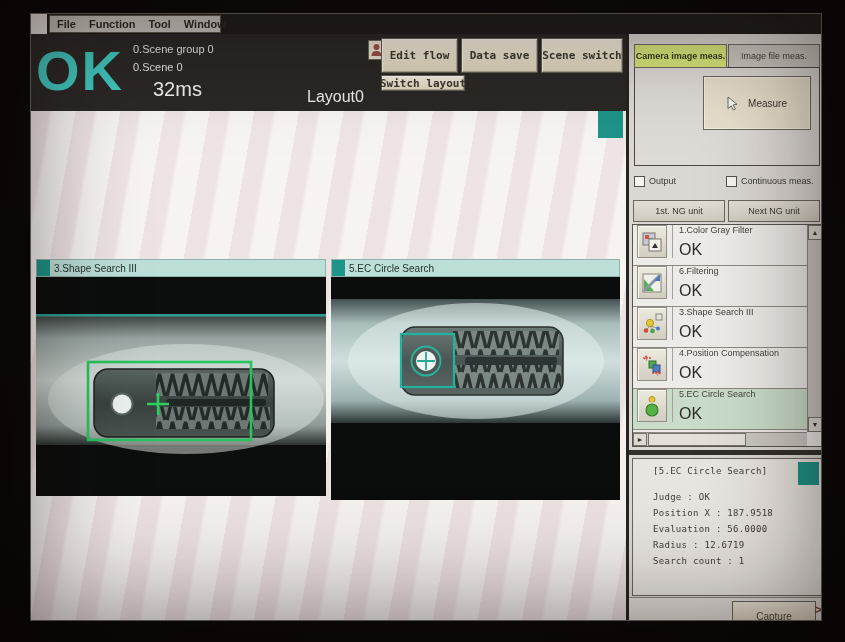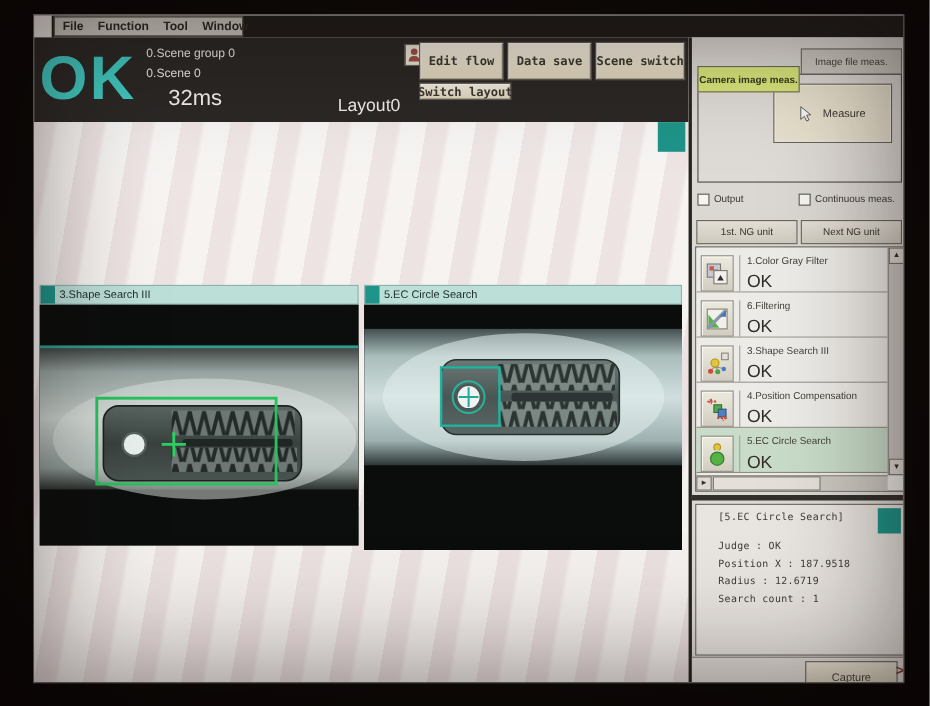--- a/index.html
+++ b/index.html
@@ -73,21 +73,21 @@
   
   .right-panel {
     position:absolute; left:595px; top:20px; width:197px; height:588px;
     background:#dbd7d2; border-left:3px solid #262421;
   }
   .tab {
     position:absolute; top:10px; height:24px; font-size:9px;
     display:flex; align-items:center; justify-content:center;
     border:1px solid #6e6a60; cursor:pointer; white-space:nowrap;
   }
-  .tab-active   { left:5px;  width:93px; background:#d8e67b; color:#3a3a1e; font-weight:bold; z-index:2;margin-top:16px; }
+  .tab-active   { left:5px;  width:93px; background:#d8e67b; color:#3a3a1e; font-weight:bold; z-index:2; }
   .tab-inactive { left:99px; width:92px; background:#ccc8c1; color:#44413a; }
   .measure-panel {
     position:absolute; left:5px; top:33px; width:186px; height:99px;
     background:#dedad5; border:1px solid #4c4943;
   }
   .measure-btn {
     position:absolute; left:68px; top:8px; width:108px; height:54px;
     background:#e7e0cd; border:1px solid #6a665c;
     box-shadow:inset 0 0 0 1px #f4efe2;
     display:flex; align-items:center; justify-content:center; gap:10px;
@@ -105,21 +105,21 @@
   }
   .btn-first-ng { left:4px; }
   .btn-next-ng  { left:99px; }
   
   .flow-list {
     position:absolute; left:3px; top:190px; width:191px; height:223px;
     background:#edebe7; border:1px solid #57544d;
   }
   .flow-rows { position:absolute; left:0; top:0; right:15px; bottom:14px; overflow:hidden; }
   .flow-row {
-    height:41px; border-bottom:1px solid #8d8981; display:flex; align-items:flex-end; cursor:pointer;
+    height:41px; border-bottom:1px solid #8d8981; display:flex; align-items:flex-start; cursor:pointer;
     background:#edebe7;
   }
   .flow-row.selected { background:#c9dcc9; }
   .unit-icon {
     width:30px; height:33px; margin:0 5px 0 4px; flex:0 0 30px;
     background:linear-gradient(#eceade,#d2cdc1); border:1px solid #928e85;
     box-shadow:inset 1px 1px 0 #fbf9f3;
     display:flex; align-items:center; justify-content:center;
   }
   .unit-text { display:flex; flex-direction:column; border-left:1px solid #a5a199; padding-left:6px; height:33px; justify-content:space-between; }
@@ -412,20 +412,21 @@
       </div>
     </div>
 
     <div class="detail-sep"></div>
 
     <div class="detail-panel">
       <div class="detail-accent-square"></div>
       <div class="detail-title">[5.EC Circle Search]</div>
       <div class="detail-line">Judge : OK</div>
       <div class="detail-line">Position X : 187.9518</div>
+      <div class="detail-line">Evaluation : 56.0000</div>
       <div class="detail-line">Radius : 12.6719</div>
       <div class="detail-line">Search count : 1</div>
     </div>
 
     <div class="capture-row">
       <div class="capture-btn">Capture</div>
       <div class="next-arrow">&gt;</div>
     </div>
 
   </div>

